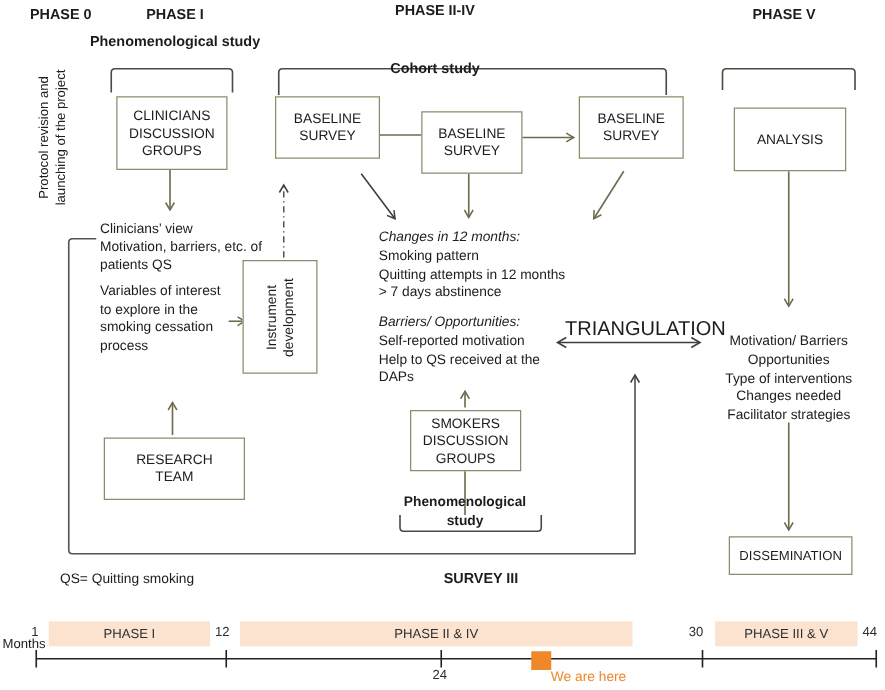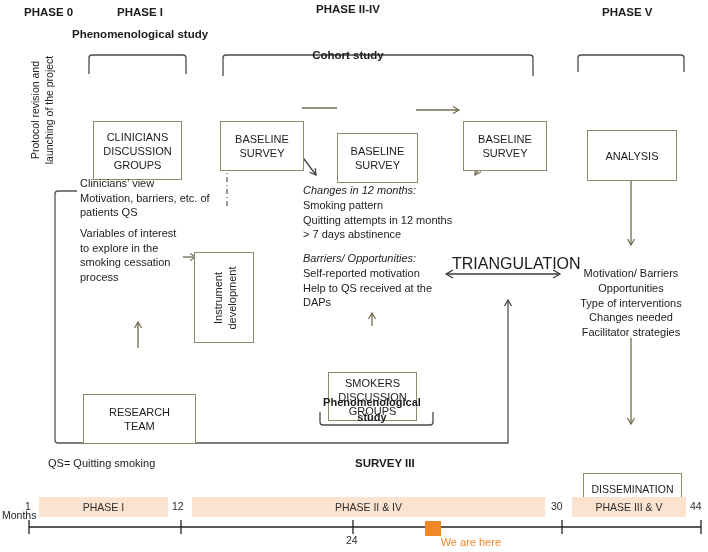--- a/index.html
+++ b/index.html
@@ -3,21 +3,21 @@
 <meta charset="utf-8">
 <style>
   html,body{margin:0;padding:0;background:#ffffff;}
   #canvas{position:relative;width:708px;height:552px;background:#ffffff;overflow:hidden;
           font-family:"Liberation Sans",sans-serif;color:#1c1c1c;}
   .abs{position:absolute;}
   .hdr{font-weight:bold;font-size:11.5px;white-space:pre;}
   .sub{font-weight:bold;font-size:11.5px;white-space:pre;}
   .box{position:absolute;border:1.4px solid #8f8a6b;background:#ffffff;
        display:flex;align-items:center;justify-content:center;text-align:center;
-       font-size:11px;line-height:14px;white-space:pre-line;margin-top:44px;}
+       font-size:11px;line-height:14px;white-space:pre-line;}
   .txt{position:absolute;font-size:11px;line-height:14.6px;white-space:pre-line;}
   .it{font-style:italic;}
   .ctr{text-align:center;}
   svg.lines{position:absolute;left:0;top:0;width:708px;height:552px;pointer-events:none;}
   .rot{position:absolute;transform-origin:center;}
   
   .band{position:absolute;top:497px;height:20px;background:#fbe3d0;
         display:flex;align-items:center;justify-content:center;
         font-size:10.5px;color:#2e2e2e;}
   .tick-num{position:absolute;font-size:10.5px;color:#2e2e2e;white-space:pre;}
@@ -143,21 +143,21 @@
 
   <div class="txt ctr" style="left:322px;top:395px;width:100px;font-weight:bold;">Phenomenological
 study</div>
 
   <div class="txt" style="left:48px;top:456px;">QS= Quitting smoking</div>
   <div class="txt" style="left:355px;top:456px;font-weight:bold;font-size:11.5px;">SURVEY III</div>
 
   <div class="abs" style="left:2px;top:509px;font-size:10.5px;">Months</div>
 
   <div class="band" style="left:39px;width:129px;">PHASE I</div>
-  <div class="band" style="left:192px;width:353px;">PHASE II &amp; IV</div>
+  <div class="band" style="left:192px;width:314px;">PHASE II &amp; IV</div>
   <div class="band" style="left:572px;width:114px;">PHASE III &amp; V</div>
 
   <div class="tick-num" style="left:25px;top:500px;">1</div>
   <div class="tick-num" style="left:172px;top:500px;">12</div>
   <div class="tick-num" style="left:346px;top:534px;">24</div>
   <div class="tick-num" style="left:551px;top:500px;">30</div>
   <div class="tick-num" style="left:690px;top:500px;">44</div>
 
   <div class="marker-square"></div>
   <div class="wearehere">We are here</div>

